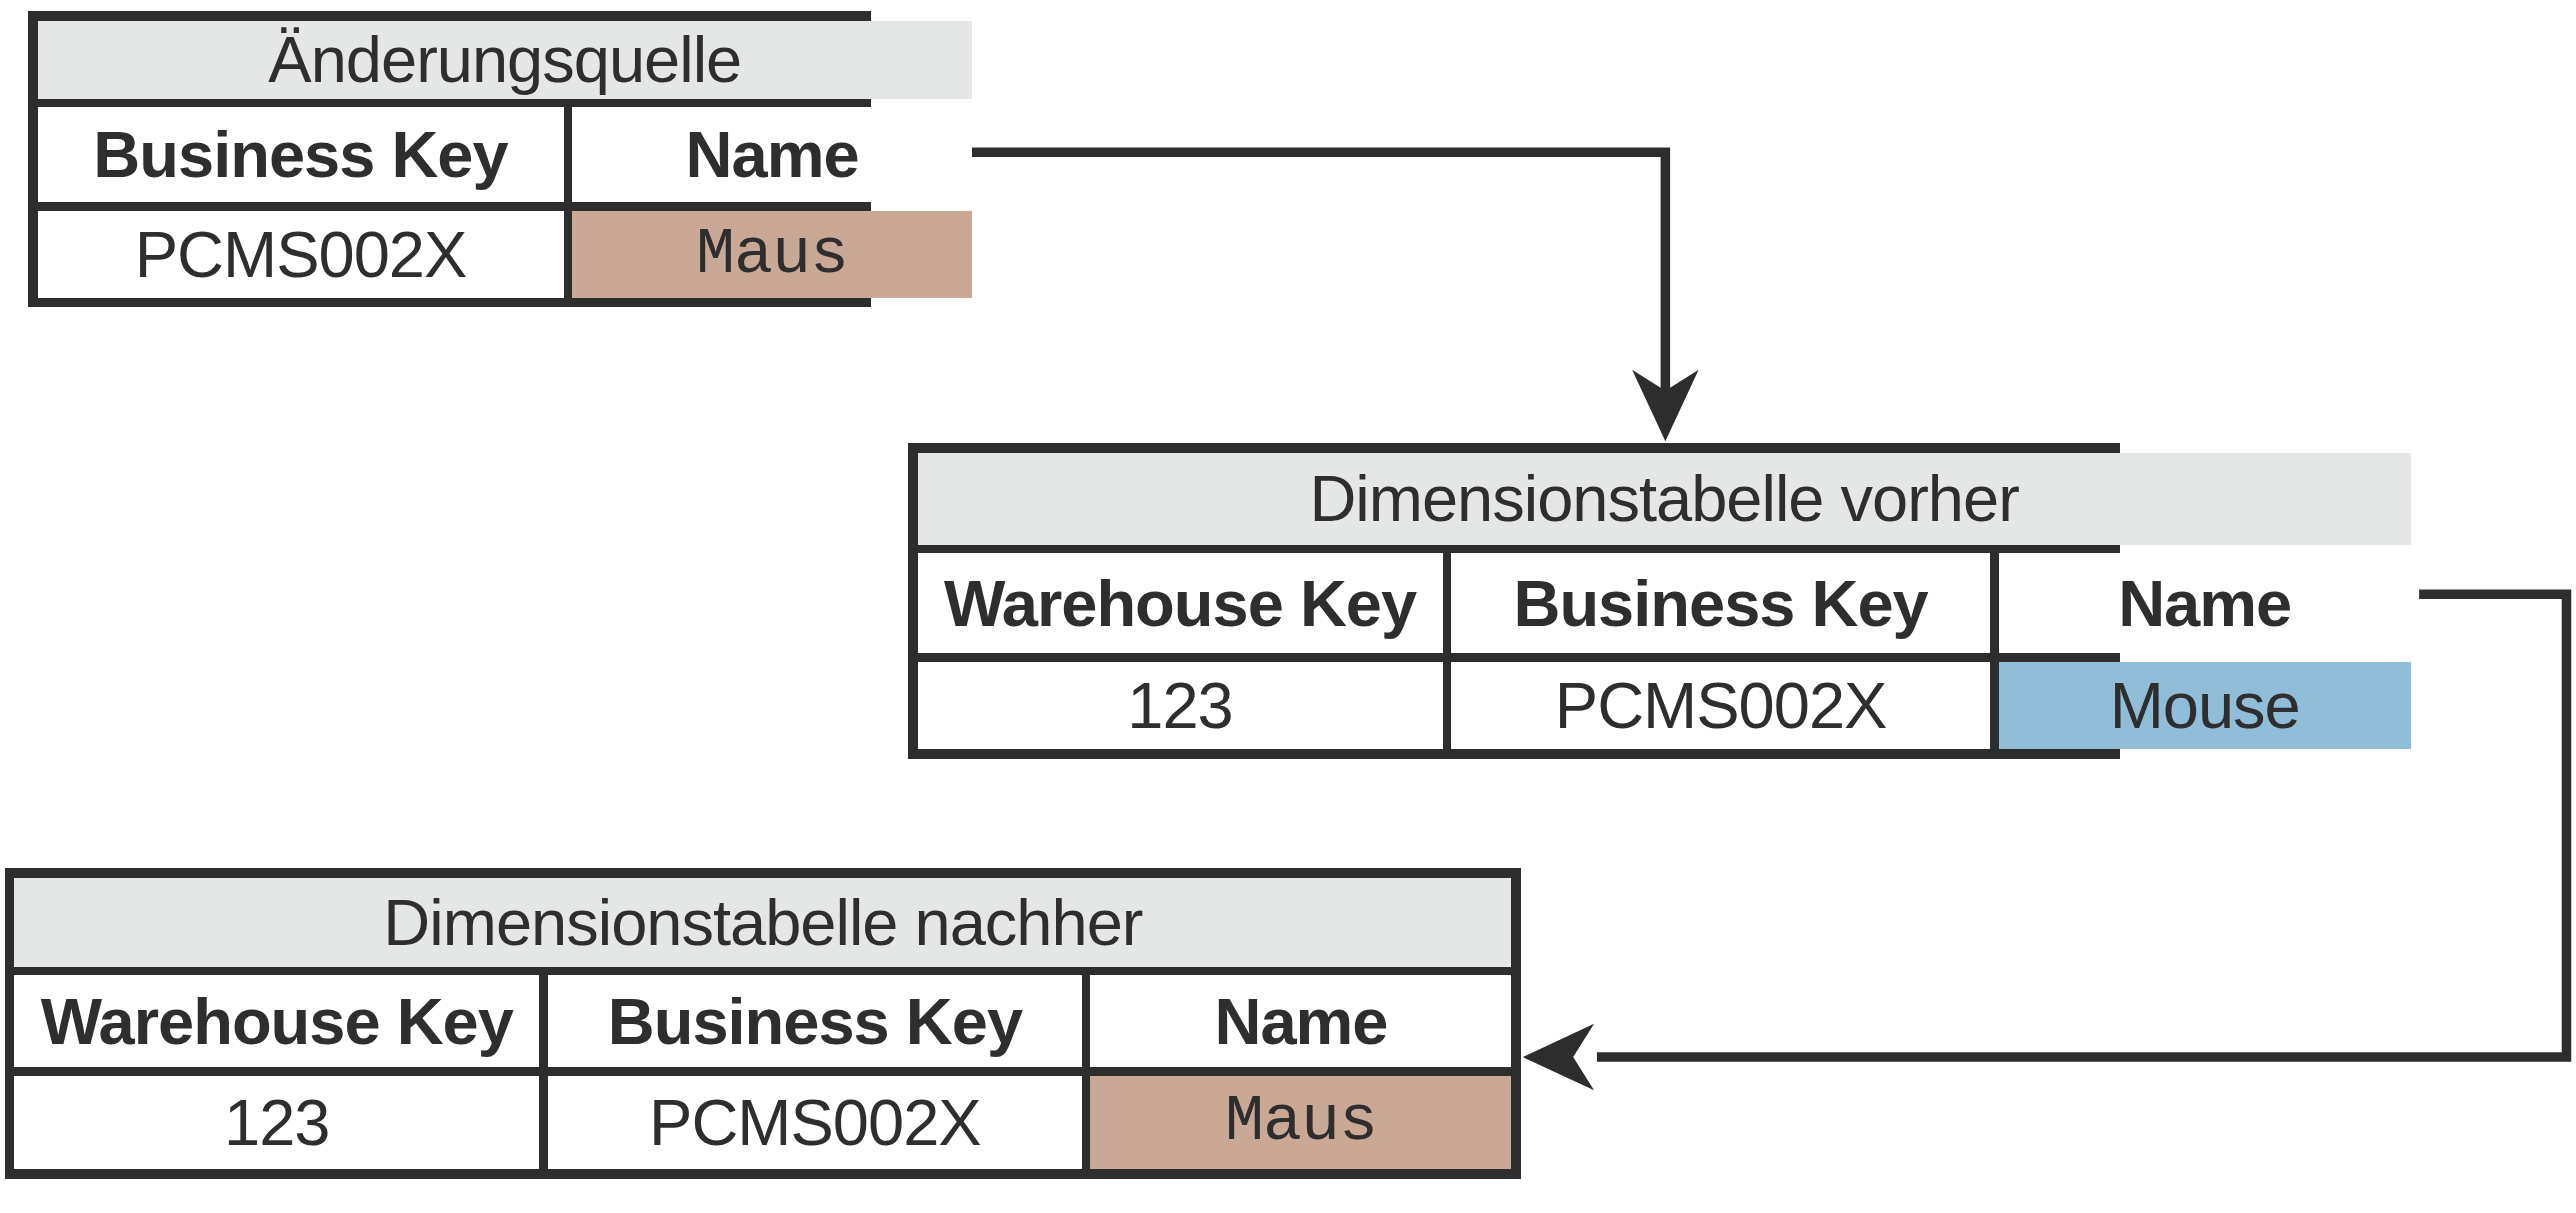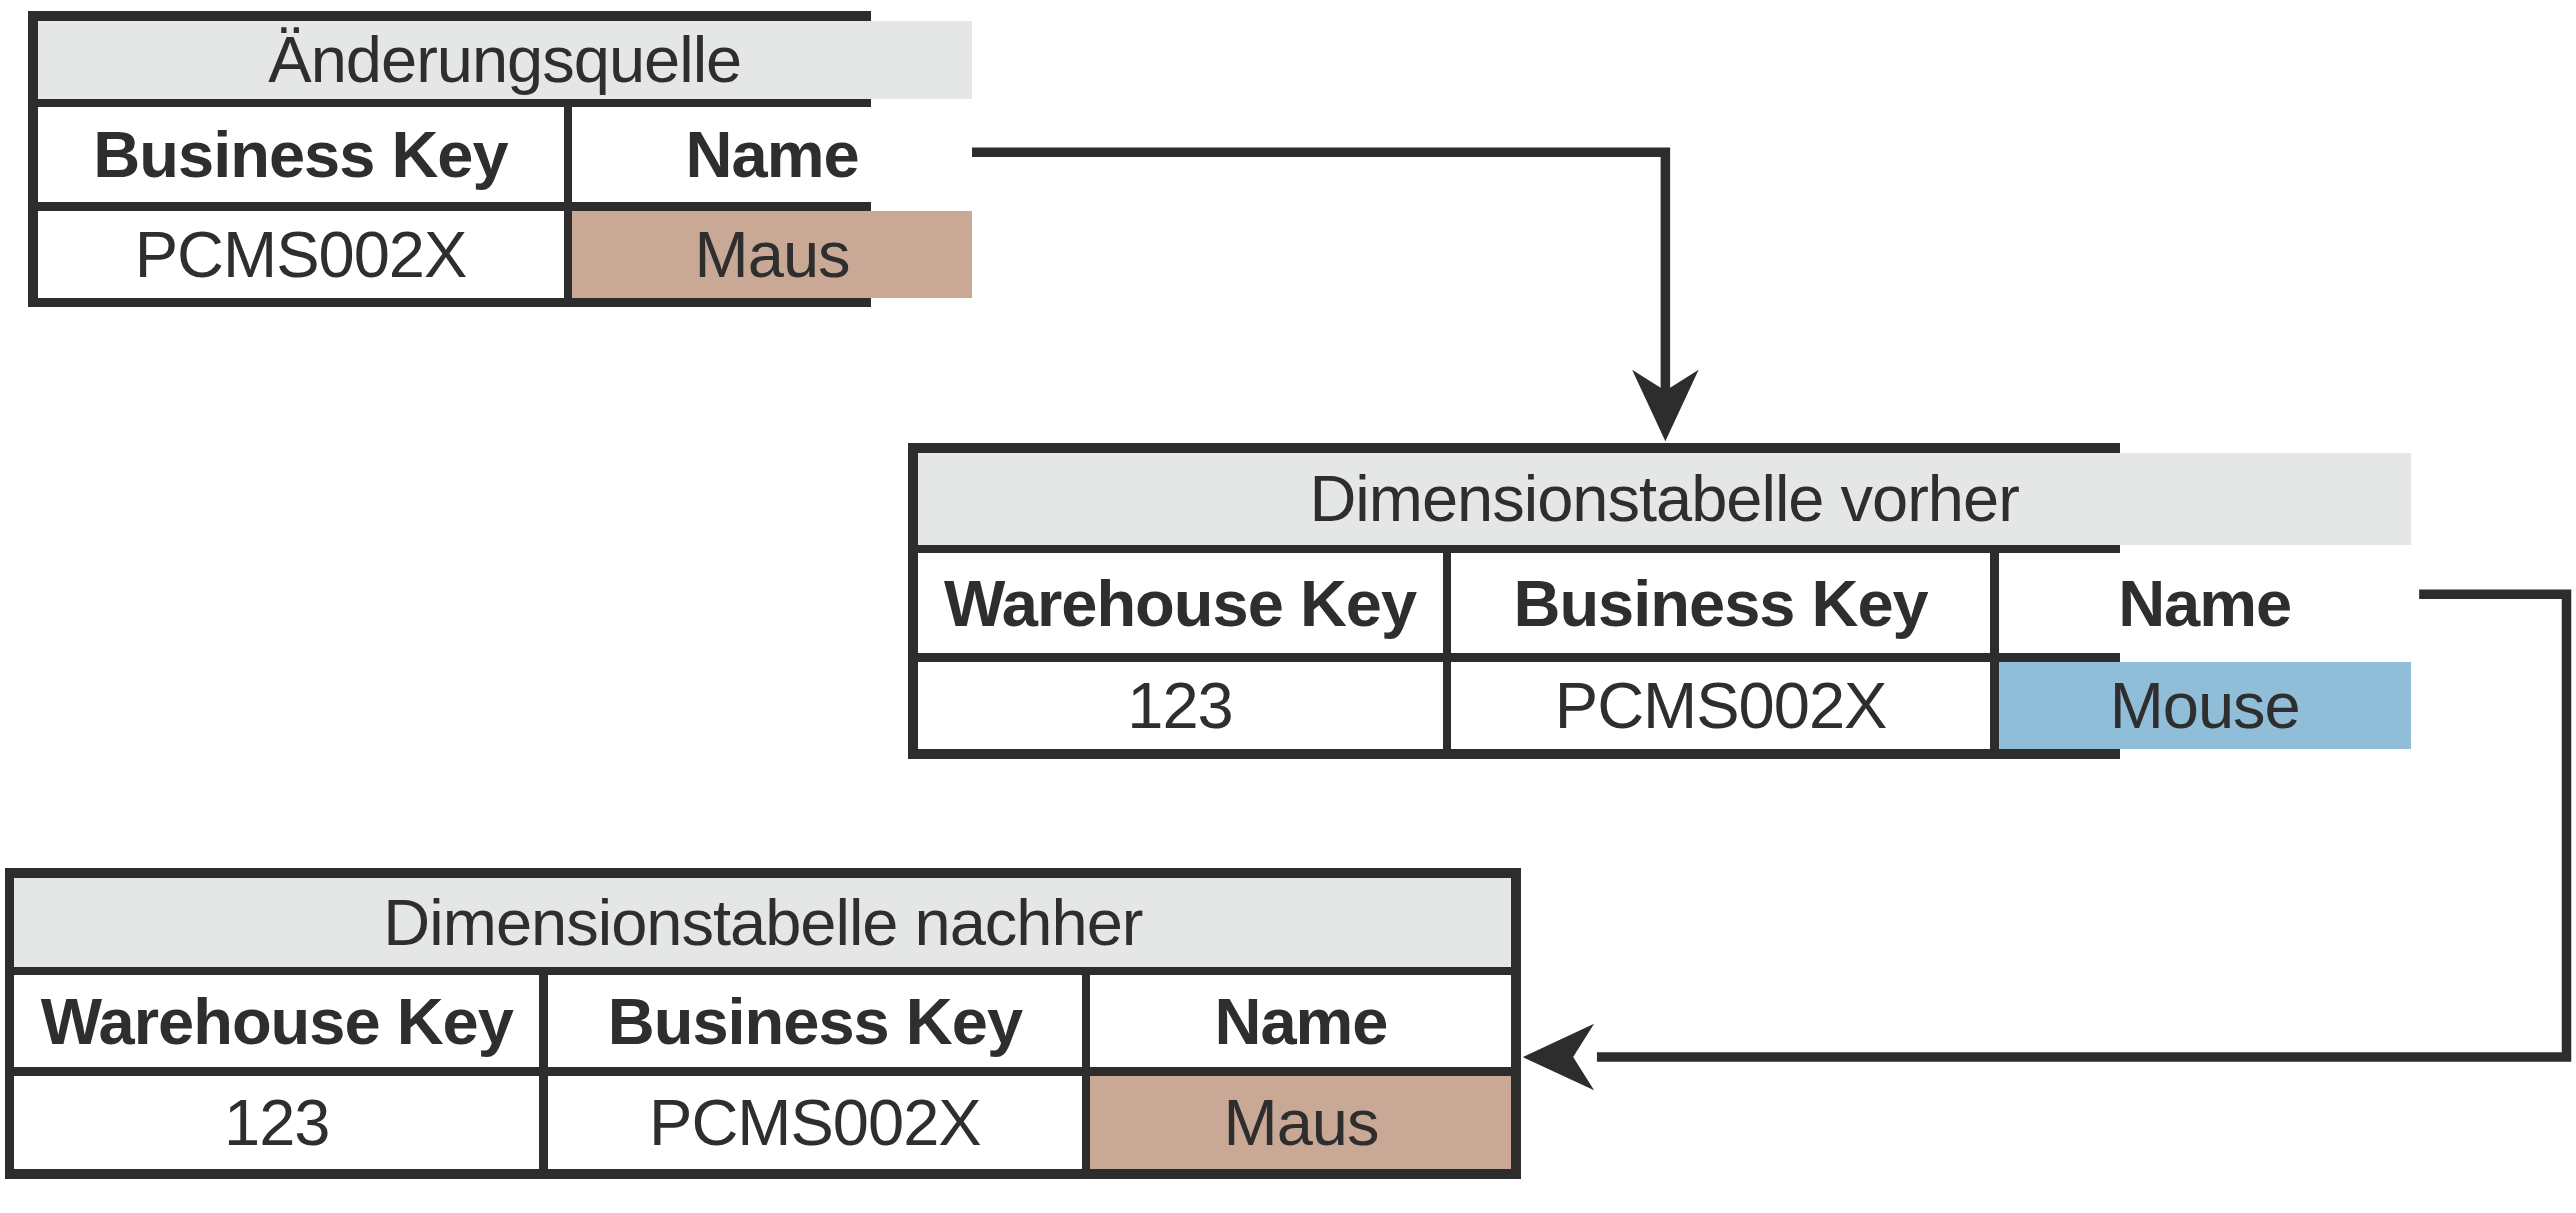--- a/index.html
+++ b/index.html
@@ -34,21 +34,21 @@
     letter-spacing: -1px;
     white-space: nowrap;
     overflow: hidden;
   }
   .cell.title {
     grid-column: 1 / -1;
     background: var(--table-title-bg, #e5e6e6);
     font-weight: 400;
   }
   .cell.header { font-weight: 700; }
-  .cell.hl-tan  { background: var(--highlight-tan,  #c9a896); }
+  .cell.hl-tan  { background: var(--highlight-tan,  #c9a896); font-family: Liberation Mono, monospace; }
   .cell.hl-blue { background: var(--highlight-blue, #90bdd7); }
 
   #t1 {
     left: 16px; top: 11.4px; width: 843px; height: 296px;
     grid-template-columns: 526px 400px;
     grid-template-rows: 78px 95px 87px;
     margin-left: 12px;
   }
   #t2 {
     left: 908px; top: 443px; width: 1212px; height: 316px;

